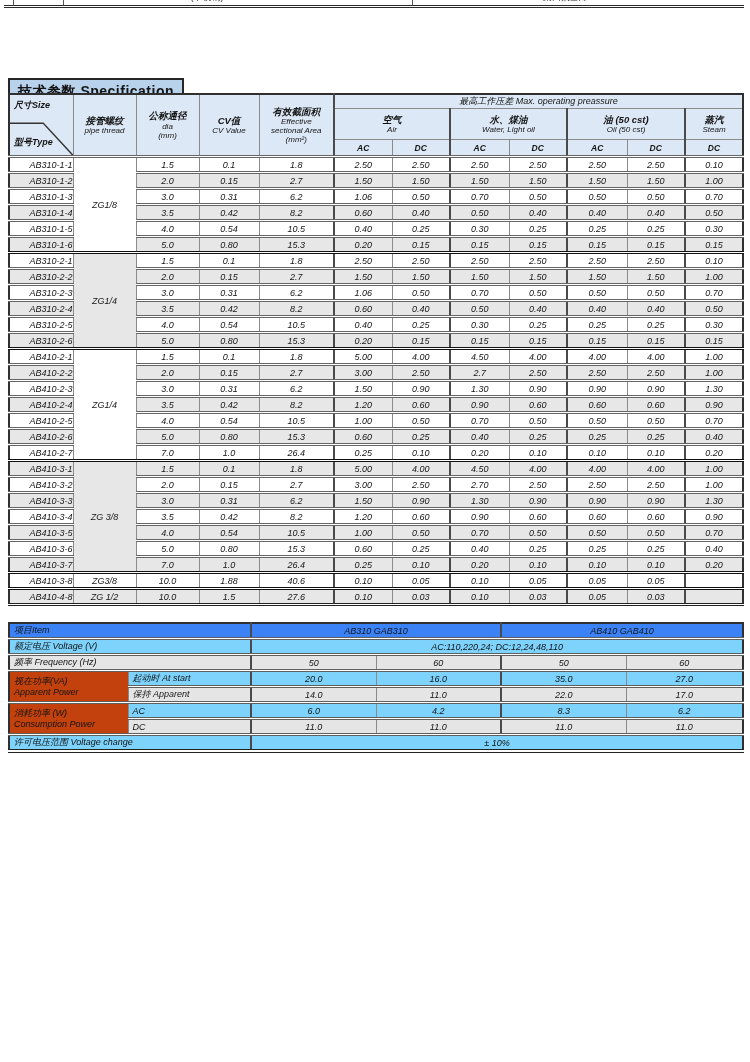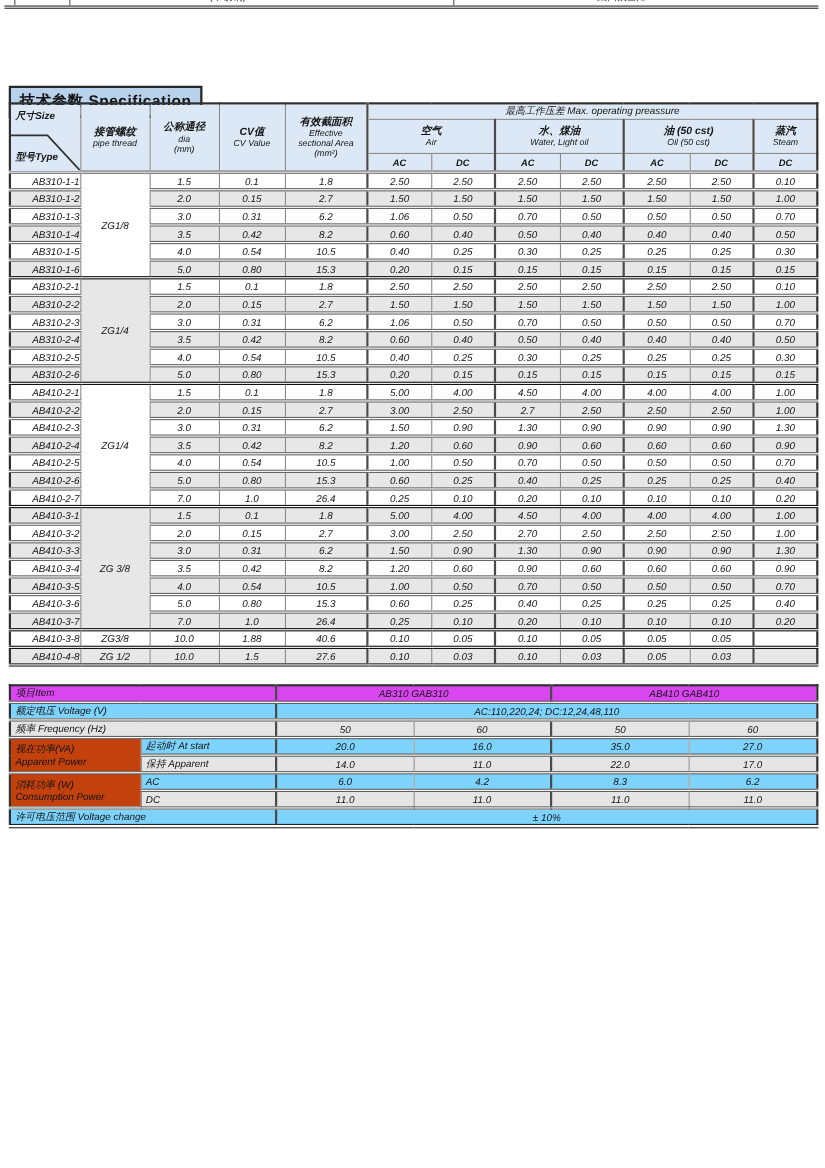--- a/index.html
+++ b/index.html
@@ -29,35 +29,35 @@
   .t1 thead td{background:#dce8f5;border-top:1px solid #8a8a8a;vertical-align:middle;}
   .t1 thead .zh{font-size:9.5px;font-weight:bold;line-height:1.2;}
   .t1 thead .en{font-size:8px;line-height:1.15;}
   .t1 thead td.pressure{height:13px;}
   .t1 thead tr.grp td{height:30px;margin-top:35px;}
   .t1 thead tr.acdc td{height:15px;font-weight:bold;font-size:8.5px;}
   .t1 tbody td{border-top:3px double #666;}
   .t1 tbody tr.secstart td{border-top:3px double #111;}
   .t1 tbody tr.stripe td{background:#e7e7e7;}
   .t1 td.gb{border-left:2px solid #4a4a4a;}
-  .t1 td.model{text-align:center;padding-left:19px;margin-left:32px;}
+  .t1 td.model{text-align:right;padding-left:19px;margin-left:32px;}
   .t1 td.pipe{vertical-align:middle;}
   .t1 td.pipe.pwhite{background:#ffffff;}
   .t1 td.pipe.pgray{background:#e7e7e7;}
   .t1 tbody tr:last-child td{border-bottom:3px double #222;}
   .diag{position:relative;padding:0;}
   .dsvg{position:absolute;inset:0;width:100%;height:100%;}
   .ds-top{position:absolute;top:4px;left:4px;font-size:9px;font-weight:bold;}
   .ds-bot{position:absolute;bottom:6px;left:4px;font-size:9px;font-weight:bold;}
 
   
   .t2{position:absolute;top:622px;left:8px;width:734px;border:2px solid #303030;}
   .t2 td{font-size:9px;height:13px;padding:0;border-left:1px solid #8a8a8a;
          border-top:3px double #5f5f5f;background:#7dd3fc;vertical-align:middle;}
-  .t2 tr.hdr td{background:#d946ef;border-top:none;}
+  .t2 tr.hdr td{background:#3b82f6;border-top:none;}
   .t2 tr.stripe td{background:#e5e5e5;}
   .t2 td.lbl{text-align:left;padding-left:4px;}
   .t2 td.c{text-align:center;}
   .t2 td.tl{border-left:2px solid #4a4a4a;}
   .t2 td.glbl{line-height:1.2;background:#c2410c;}
   .t2 tr:last-child td{border-bottom:4px double #222;}
 </style>
 </head>
 <body>
 

